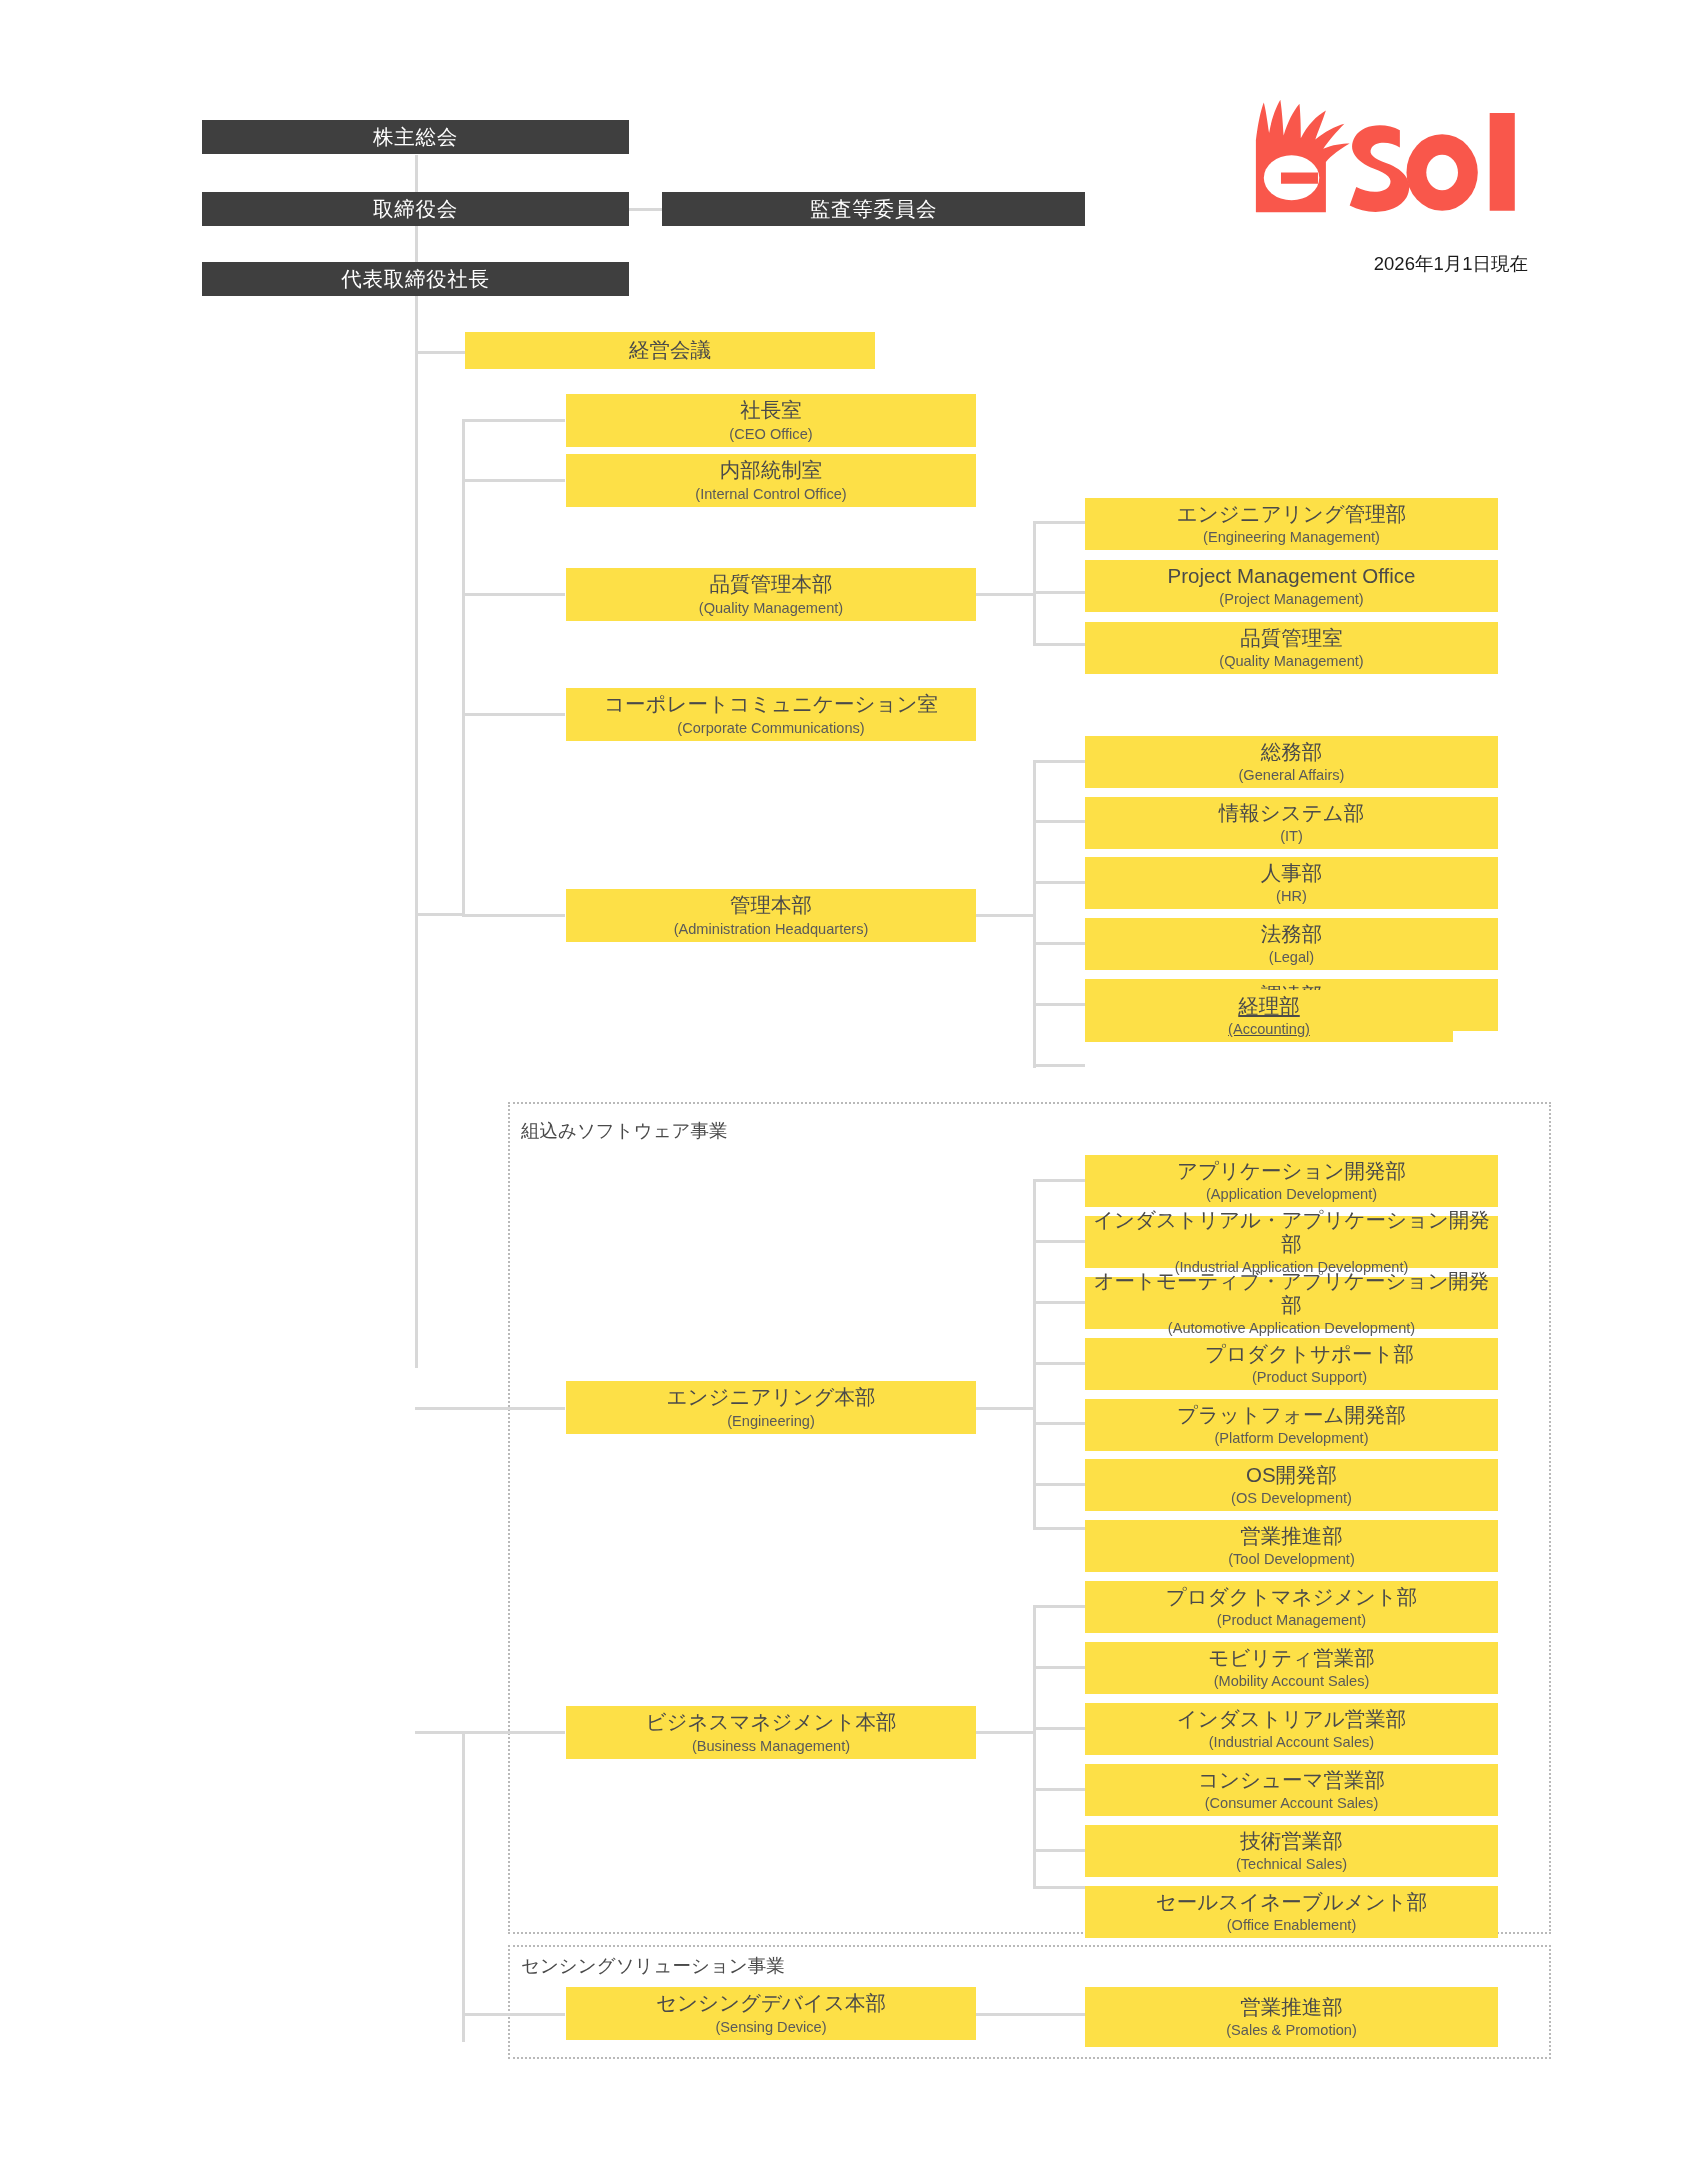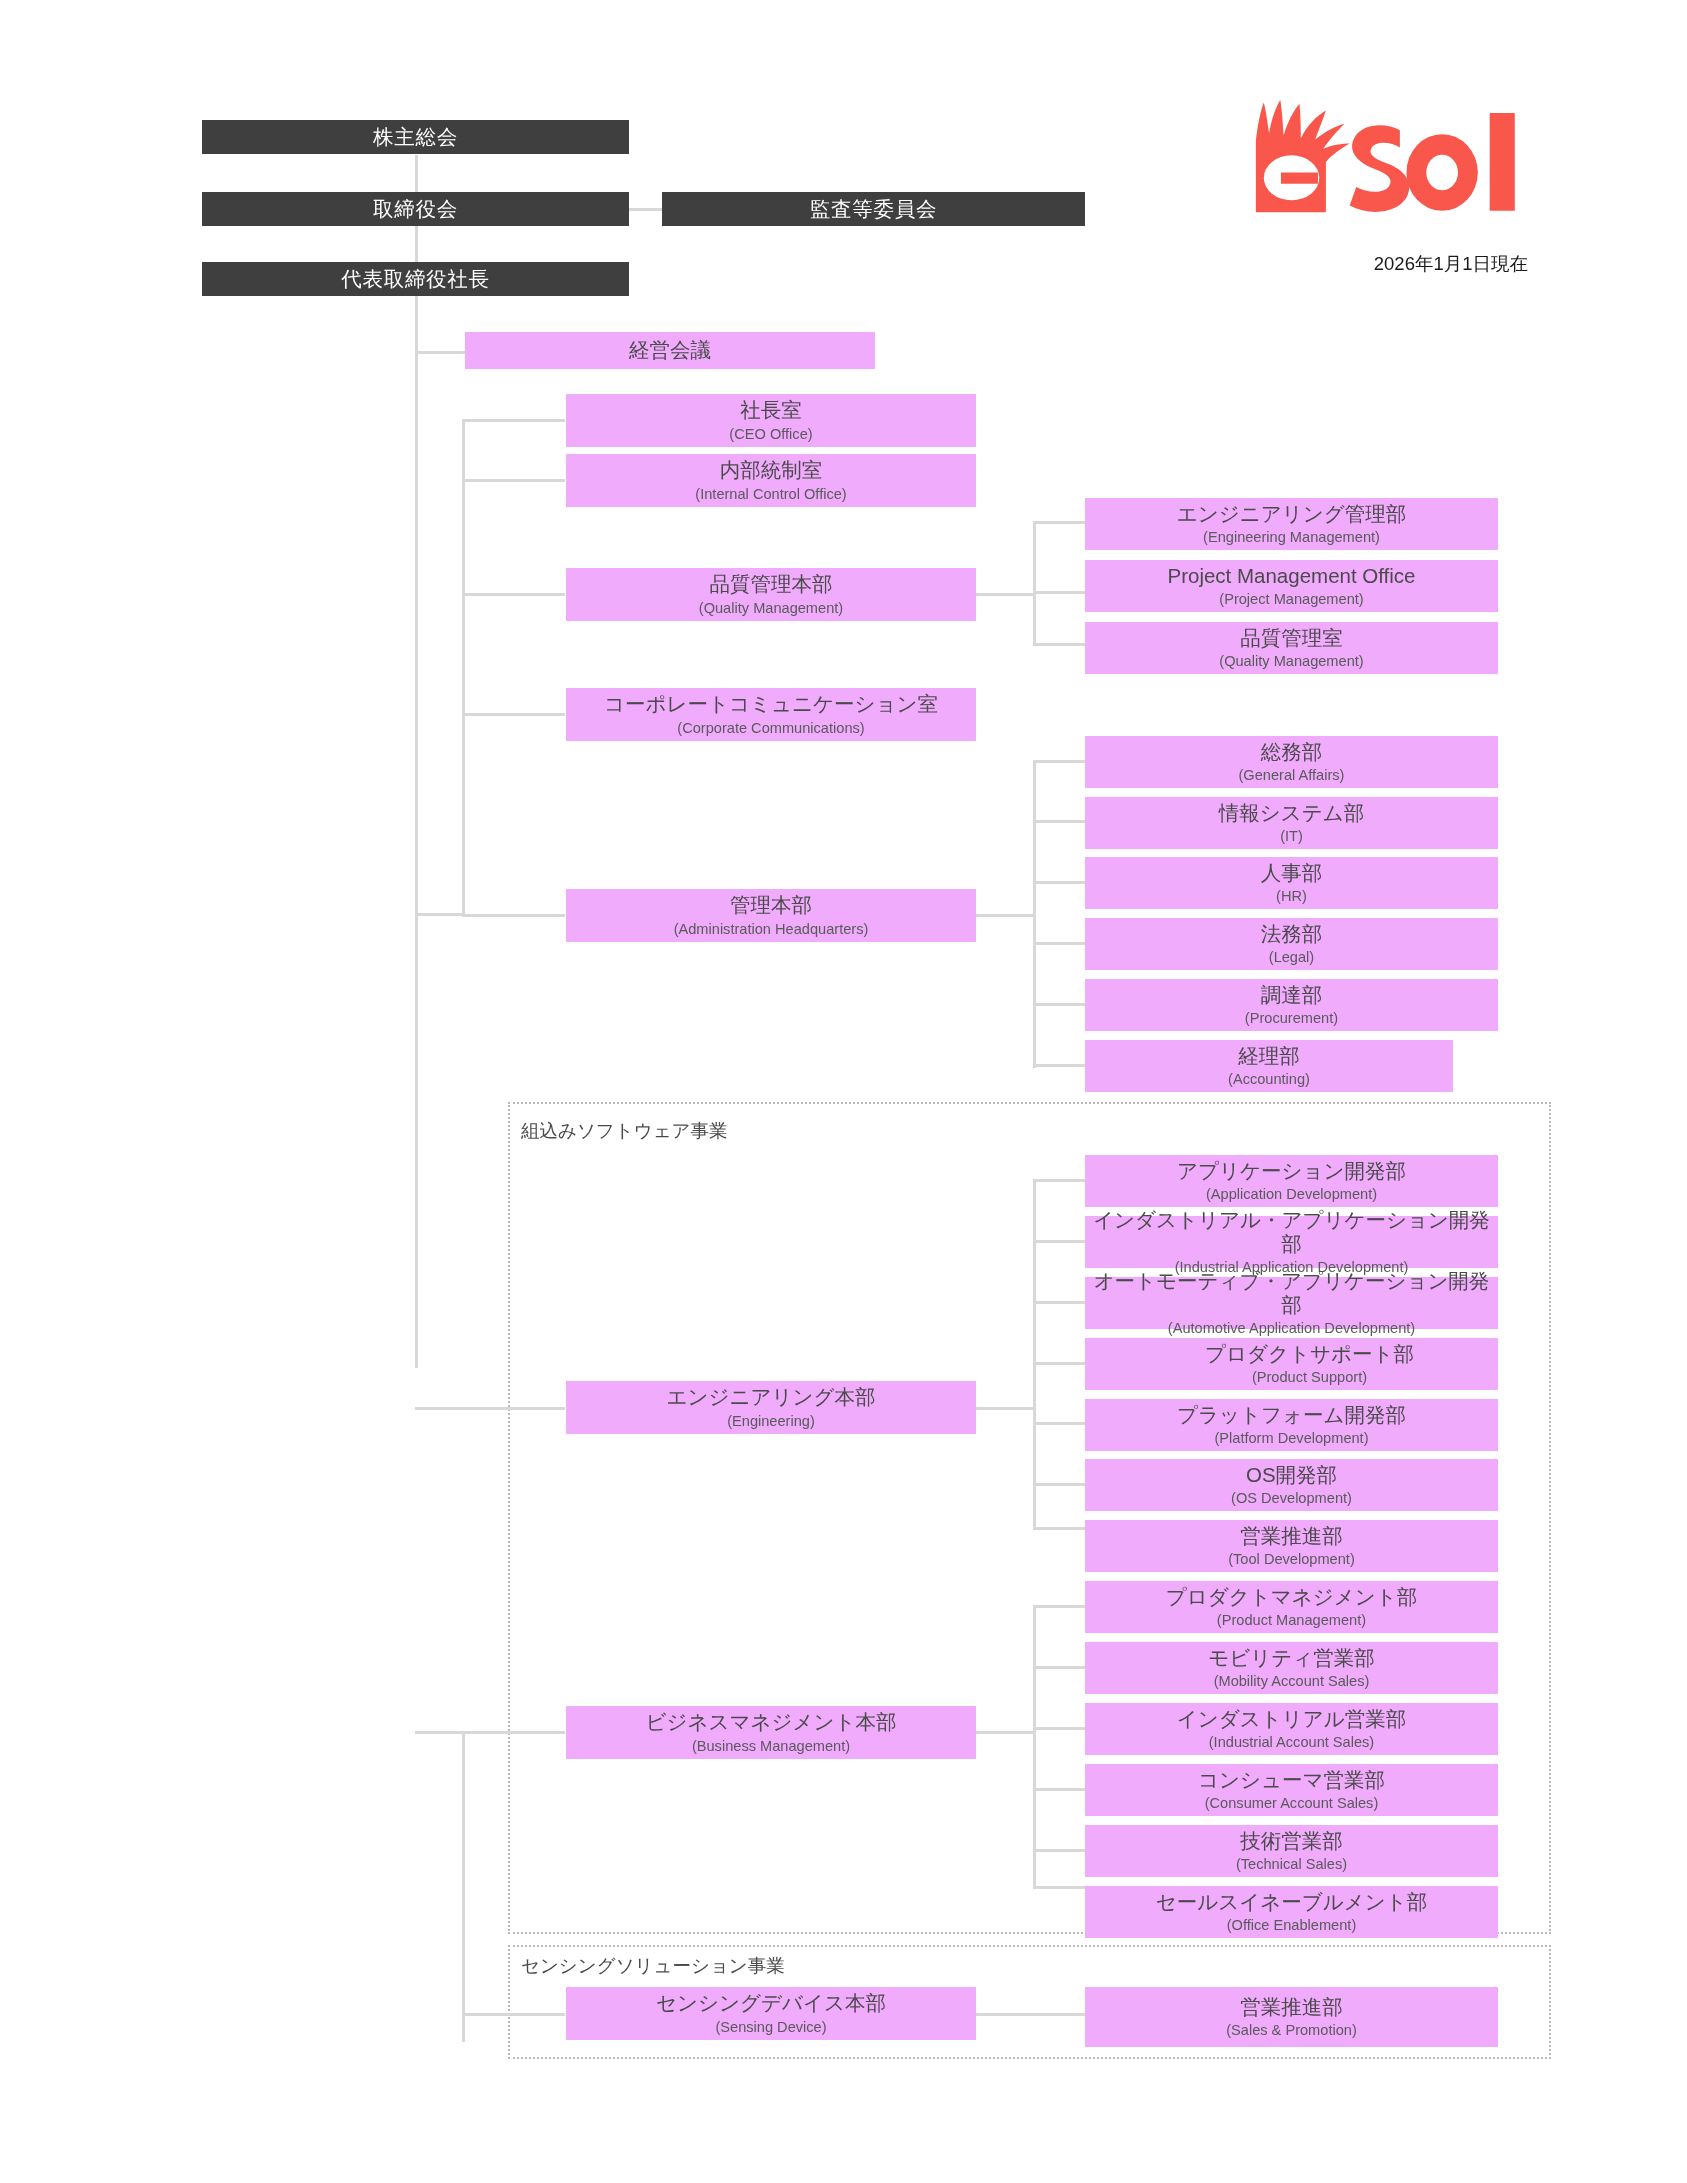--- a/index.html
+++ b/index.html
@@ -16,21 +16,21 @@
     position:absolute;
     display:flex; flex-direction:column;
     align-items:center; justify-content:center;
     text-align:center; line-height:1.18;
   }
   .dark {
     background:#3f3f3f; color:#ffffff;
     font-size:22px; letter-spacing:0.7px;
   }
   .grey {
-    background:#f0abfc; color:#4a4a4a;
+    background:#fde047; color:#4a4a4a;
   }
   .jp { font-size:20.5px; display:block; }
   .en { font-size:14.6px; display:block; color:#5a5a5a; margin-top:3.3px; }
   .single .jp { font-size:20.5px; }
 
   
   .ln { position:absolute; background:#d8d8d8; }
   .vline { width:2.6px; }
   .hline { height:2.6px; }
 
@@ -198,21 +198,21 @@
     <span class="en">(Legal)</span>
   </div>
   <div class="ln hline" style="left:1033px; top:942px; width:52px;"></div>
 
   <div class="node grey" style="left:1085px; top:979px; width:413px; height:52px;">
     <span class="jp">調達部</span>
     <span class="en">(Procurement)</span>
   </div>
   <div class="ln hline" style="left:1033px; top:1003px; width:52px;"></div>
 
-  <div class="node grey" style="left:1085px; top:1040px; width:368px; height:52px;">
+  <div class="node grey" style="left:1085px; top:990px; width:368px; height:52px;text-decoration:underline;">
     <span class="jp">経理部</span>
     <span class="en">(Accounting)</span>
   </div>
   <div class="ln hline" style="left:1033px; top:1064px; width:52px;"></div>
 
   <div class="group" style="left:508px; top:1102px; width:1043px; height:832px;"></div>
   <div class="group-label" style="left:517px; top:1118px;">組込みソフトウェア事業</div>
 
   <div class="node grey" style="left:566px; top:1381px; width:410px; height:53px;">
     <span class="jp">エンジニアリング本部</span>

